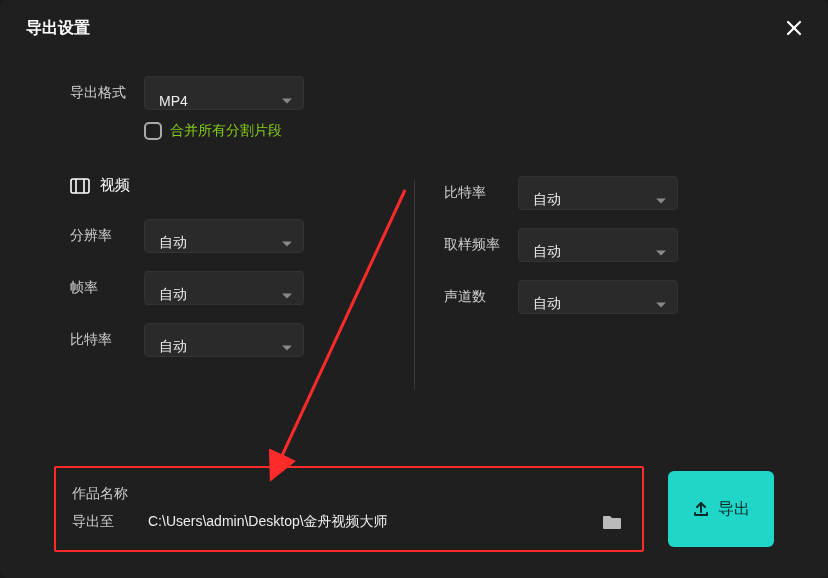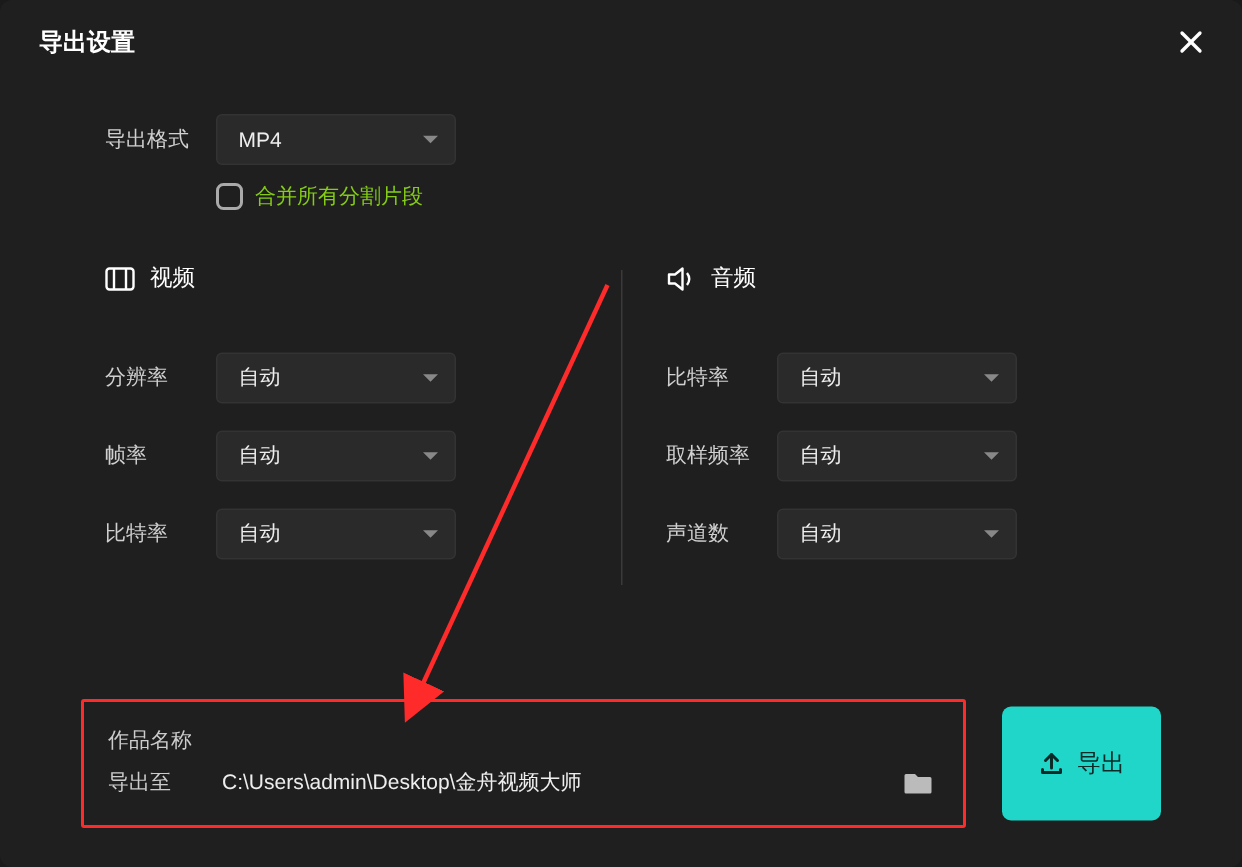--- a/index.html
+++ b/index.html
@@ -55,21 +55,21 @@
     font-size: 14px;
     color: #d0d0d0;
   }
   .select {
     flex: 0 0 160px;
     height: 34px;
     background: #2a2a2a;
     border: 1px solid #333;
     border-radius: 4px;
     display: flex;
-    align-items: center;
+    align-items: flex-end;
     justify-content: space-between;
     padding: 0 10px 0 14px;
     box-sizing: border-box;
     cursor: pointer;
   }
   .select .val {
     font-size: 14px;
     color: #eee;
   }
   .select .caret svg { fill: #888; }
@@ -105,21 +105,21 @@
     left: 50%;
     top: 4px;
     width: 1px;
     height: 210px;
     background: #3a3a3a;
   }
 
   .section-header {
     display: flex;
     align-items: center;
-    margin-bottom: 40px;
+    margin-bottom: 24px;
     font-size: 15px;
     color: #fff;
     gap: 10px;
   }
   .section-header .icon { display: flex; align-items: center; }
 
   .bottom {
     position: absolute;
     left: 54px;
     right: 54px;
@@ -246,29 +246,20 @@
             <span class="caret"><svg width="12" height="8" viewBox="0 0 12 8">
                   <path d="M1 1.5 L6 6.5 L11 1.5 Z"></path>
                 </svg></span>
           </div>
         </div>
       </div>
 
       <div class="divider"></div>
 
       <div class="col right">
-        <div class="section-header">
-          <span class="icon">
-            <svg width="20" height="18" viewBox="0 0 20 18" fill="none" stroke="#fff" stroke-width="1.6" stroke-linejoin="round">
-                <path d="M2 6 H6 L11 2 V16 L6 12 H2 Z"></path>
-                <path d="M14 5 Q17 9 14 13"></path>
-              </svg>
-          </span>
-          <span>音频</span>
-        </div>
 
 
         <div class="row">
           <div class="label">比特率</div>
           <div class="select">
             <span class="val">自动</span>
             <span class="caret"><svg width="12" height="8" viewBox="0 0 12 8">
                   <path d="M1 1.5 L6 6.5 L11 1.5 Z"></path>
                 </svg></span>
           </div>

